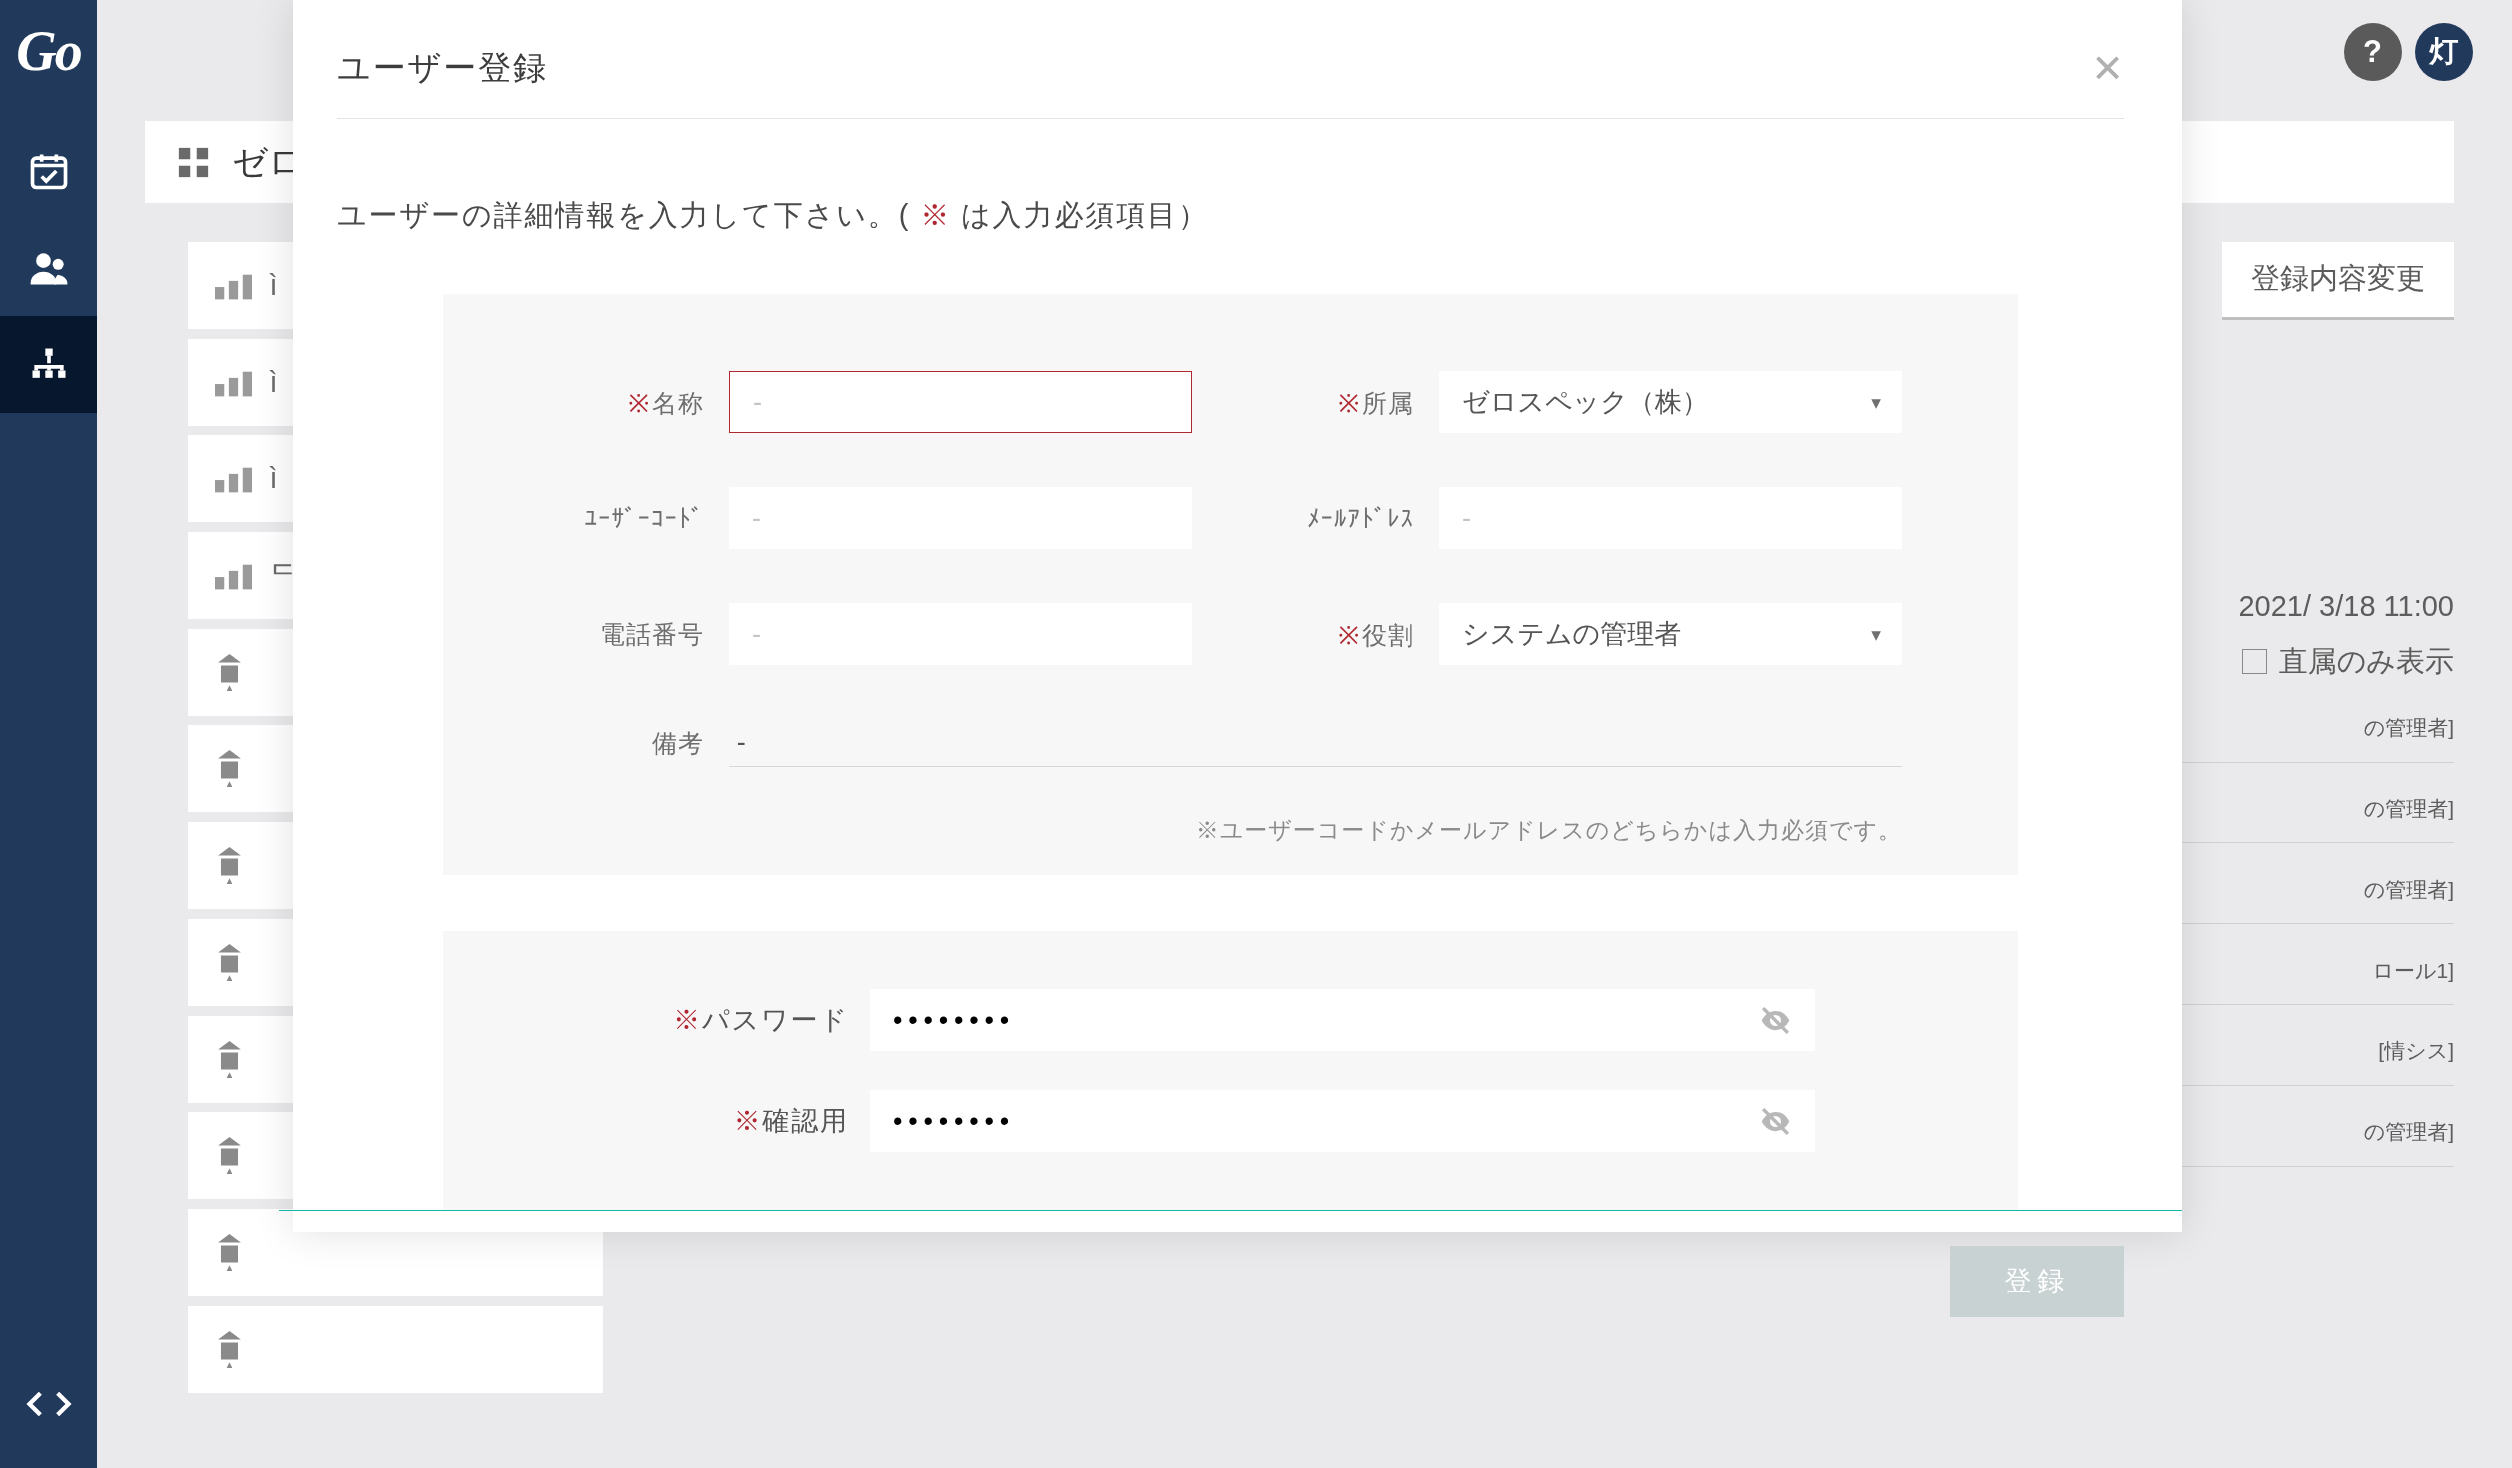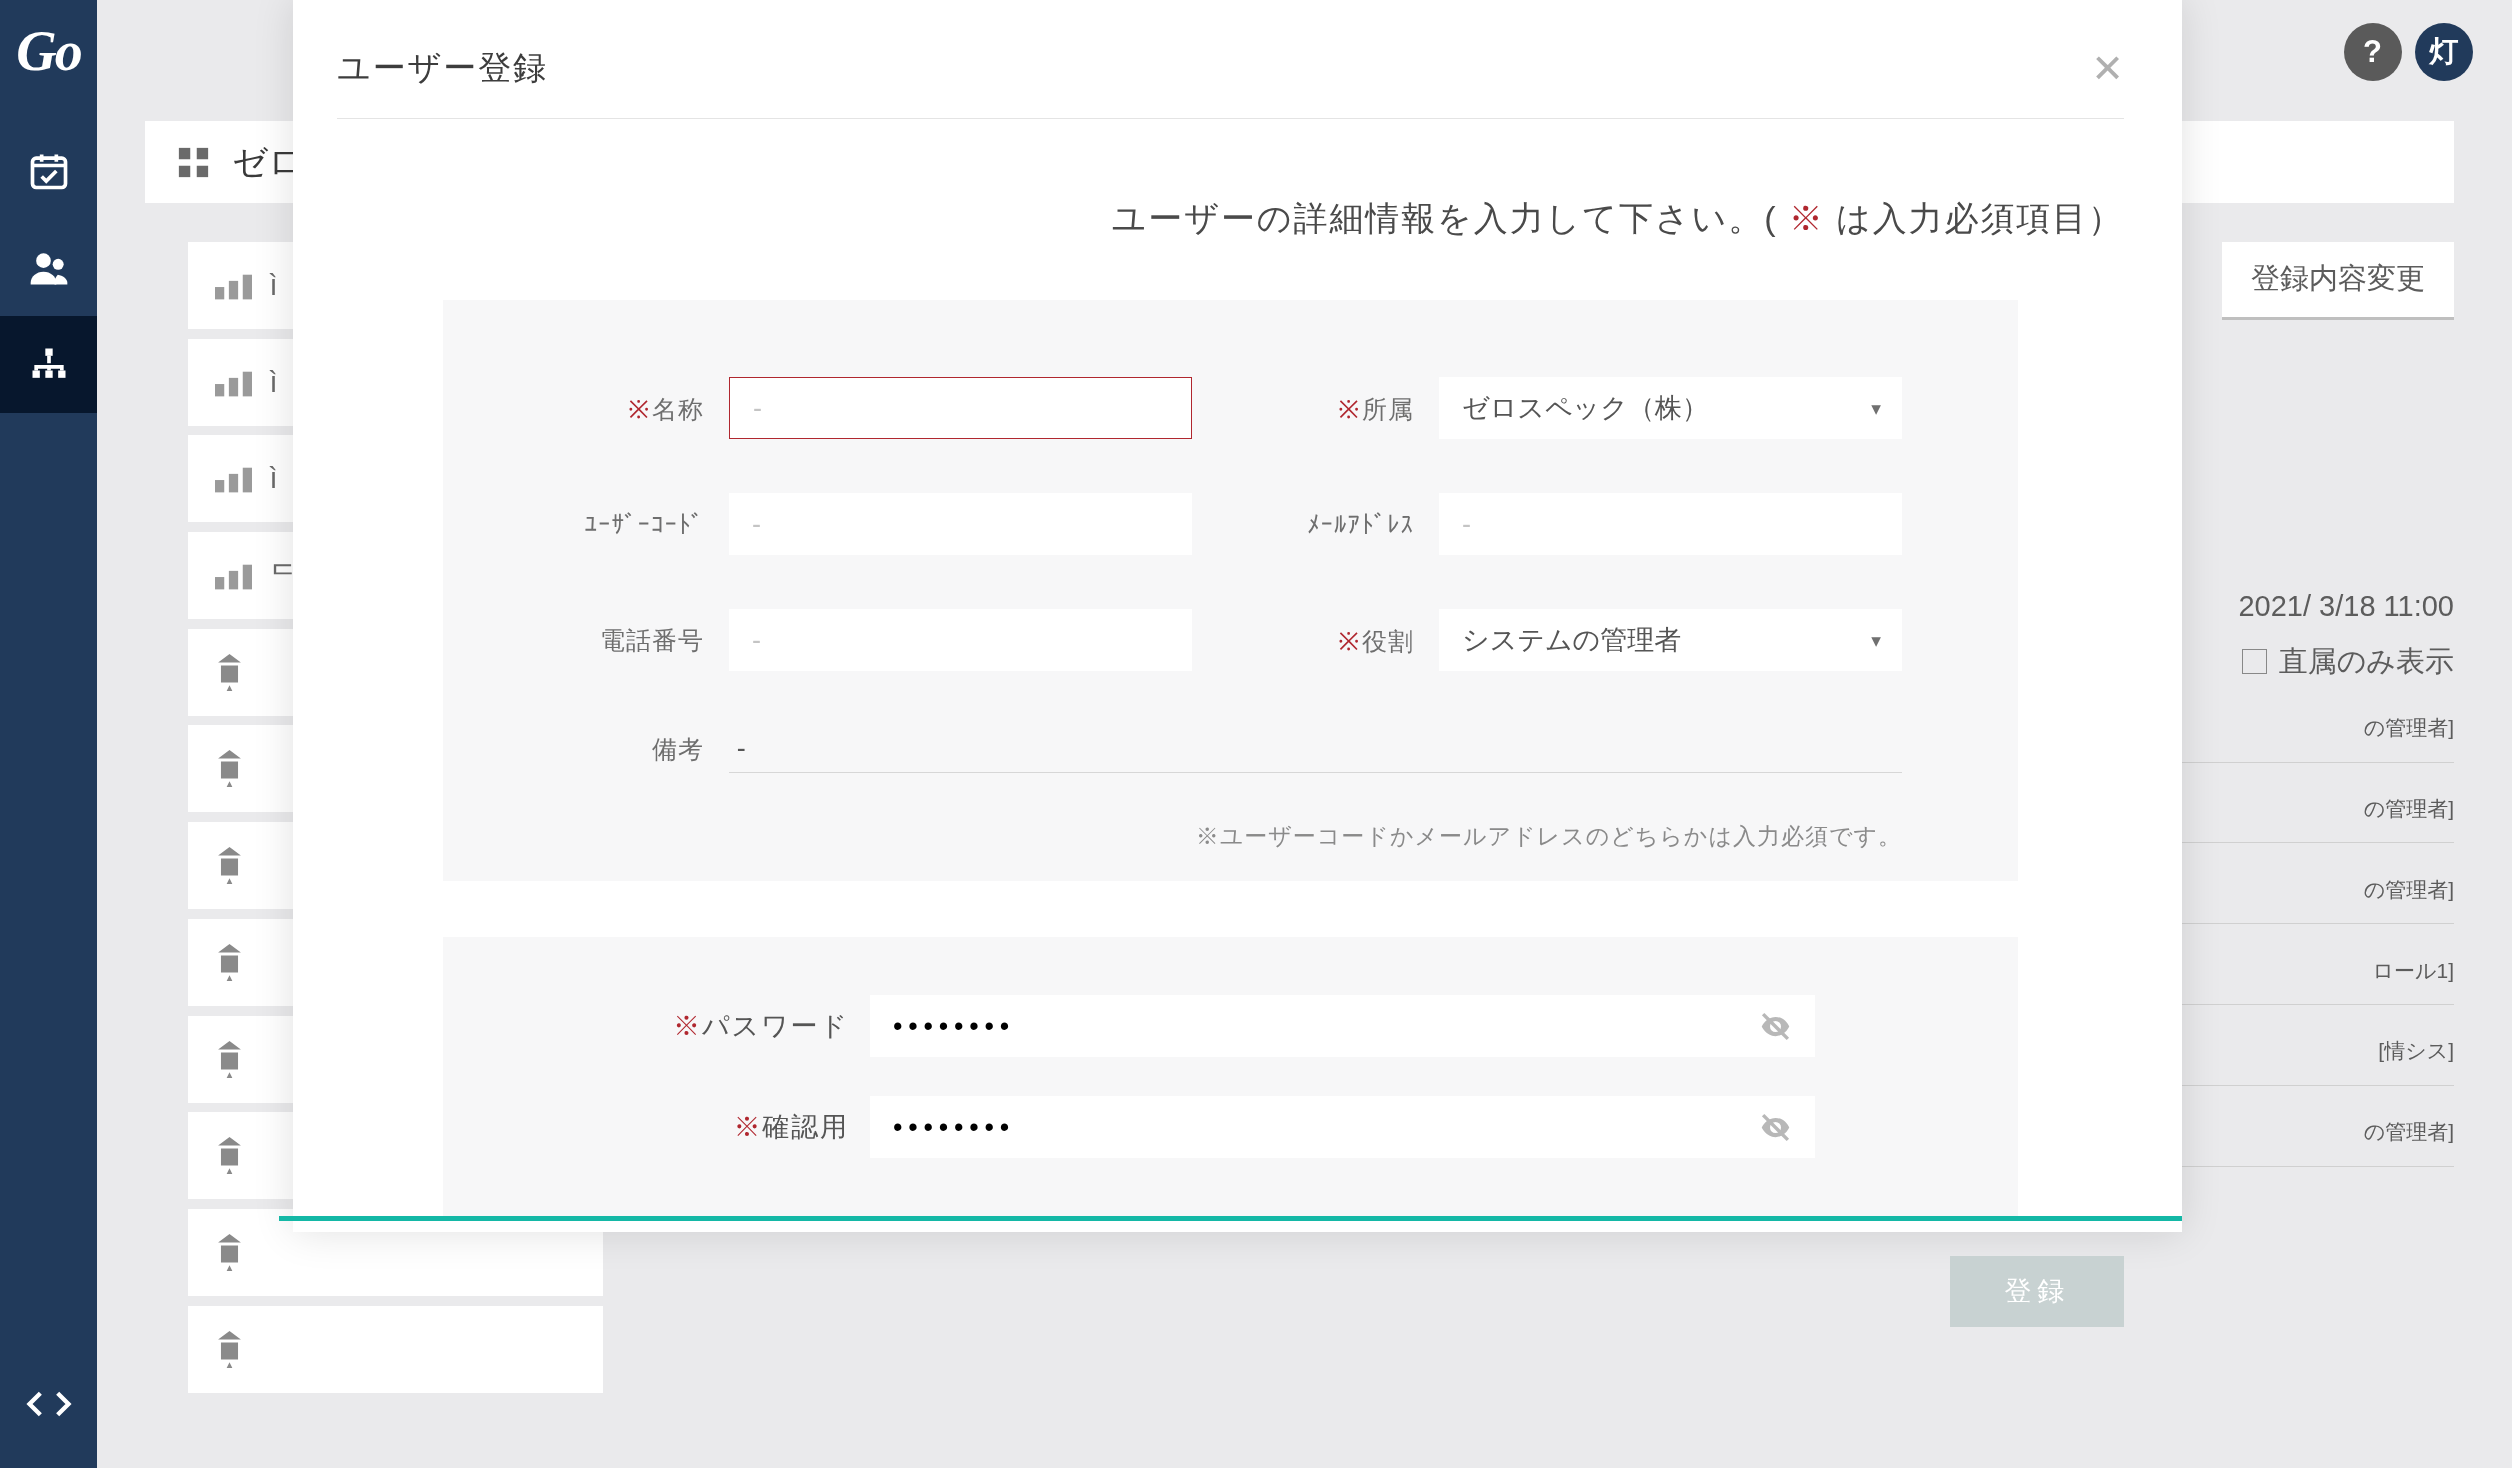--- a/index.html
+++ b/index.html
@@ -67,21 +67,21 @@
     padding: 46px 58px 39px 44px;
     display: flex; flex-direction: column;
   }
   .modal-head {
     display: flex; justify-content: space-between; align-items: center;
     padding-bottom: 27px; border-bottom: 1px solid #E4E4E4;
   }
   .modal-head h1 { font-size: 33px; font-weight: 500; color: #3D3D3D; letter-spacing: 1.9px;}
   .modal-head .close { font-size: 39px; color: #B0B0B0; cursor: pointer; line-height: 1;}
   .instruction {
-    text-align: right; font-size: 34px; color: #4A4A4A; margin: 77px 0 58px 0;
+    text-align: left; font-size: 29px; color: #4A4A4A; margin: 77px 0 58px 0;
     letter-spacing: 1.9px;
   }
   .instruction .req { color: #B0272F; }
 
   .form-card {
     background: #F7F7F8; margin: 0 106px; padding: 77px 116px 29px 116px;
   }
   .grid2 {
     display: grid; grid-template-columns: 1fr 1fr; column-gap: 77px; row-gap: 54px;
   }
@@ -131,21 +131,21 @@
     padding: 0 23px;
   }
   .pw-input-wrap input {
     flex:1; border:none; font-size:27px; letter-spacing:5.8px; background:transparent;
     outline: none;
   }
   .pw-input-wrap .eye { color:#B8B8B8; font-size:33px; cursor:pointer;}
 
   .modal-footer {
     margin-top: auto; display:flex; justify-content:flex-end;
-    border-top: 5px solid #14b8a6; margin-left:-58px; margin-right:-58px;
+    border-top: 1px solid #14b8a6; margin-left:-58px; margin-right:-58px;
     padding: 35px 58px 0 58px;
   }
   .submit-btn {
     background: #C8D2D2; color: #FFFFFF; font-size: 27px; letter-spacing: 5.8px;
     padding: 17.4px 54px; border:none; cursor:pointer;
   }
 
   svg { display:block; }
 </style>
 </head>

